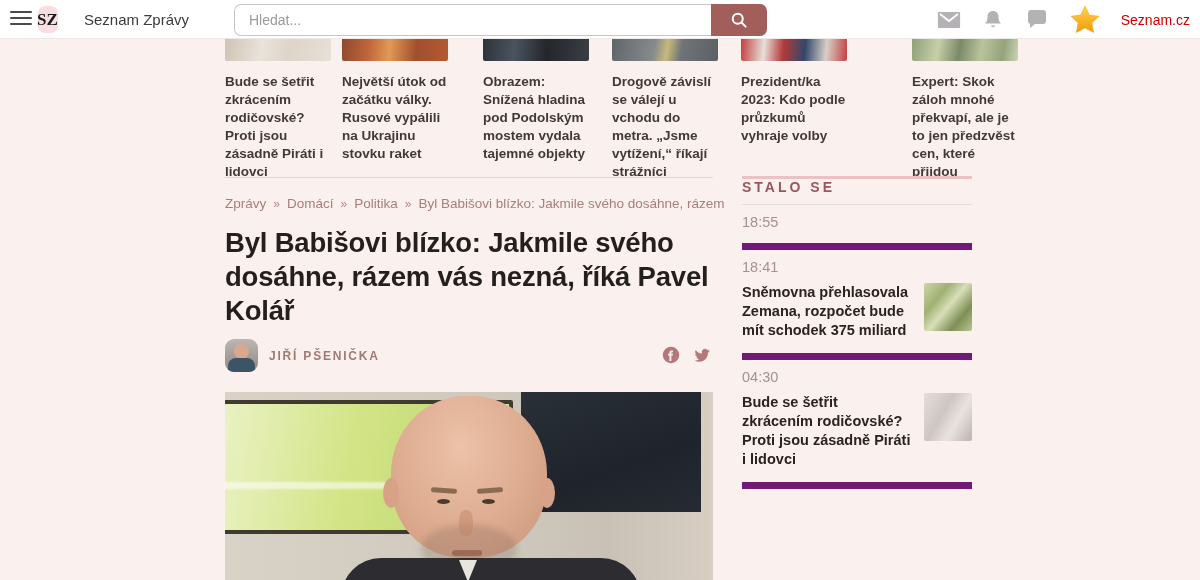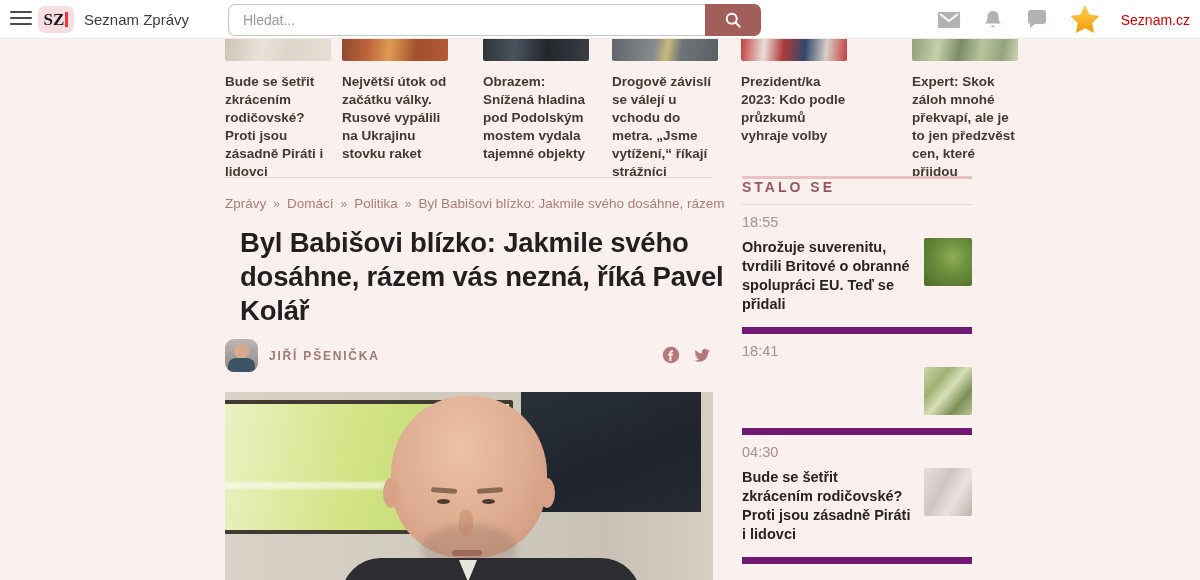--- a/index.html
+++ b/index.html
@@ -7,24 +7,24 @@
   body {
     position:relative; overflow:hidden;
     background:#faf0ed;
     font-family:"Liberation Sans", sans-serif;
     color:#2b2523;
   }
   
   .topbar { position:absolute; top:0; left:0; width:1200px; height:39px; background:#ffffff; border-bottom:1px solid #f0e8e6; z-index:10; }
   .hamburger { position:absolute; left:10px; top:11px; width:22px; height:16px; cursor:pointer; }
   .hamburger span { display:block; height:2px; background:#4a4a4a; margin-bottom:4px; border-radius:1px; }
-  .logo-box { position:absolute; left:38px; top:6px; width:36px; height:27px; background:#f8dee0; border-radius:7px; display:flex; align-items:center; justify-content:center; font-family:"Liberation Serif", serif; font-weight:bold; font-size:17px; color:#19191f; cursor:pointer; }
+  .logo-box { position:absolute; left:38px; top:6px; width:20px; height:27px; background:#f8dee0; border-radius:7px; display:flex; align-items:center; justify-content:center; font-family:"Liberation Serif", serif; font-weight:bold; font-size:17px; color:#19191f; cursor:pointer; }
   .logo-caret { display:inline-block; width:3px; height:15px; background:#e8393c; margin-left:1px; }
   .brand-name { position:absolute; left:84px; top:11px; font-size:15px; color:#3c3c3c;text-align:center; }
-  .search-wrap { position:absolute; left:228px; top:4px; display:flex; }
+  .search-wrap { position:absolute; left:234px; top:4px; display:flex; }
   .search-input { width:477px; height:32px; border:1px solid #c6c6c6; border-right:none; border-radius:7px 0 0 7px; padding:0 14px; font-size:14px; color:#555; background:#fff; outline:none; font-family:"Liberation Sans", sans-serif; }
   .search-input::placeholder { color:#9a9a9a; }
   .search-btn { width:56px; height:32px; background:#a15e5b; border:none; border-radius:0 7px 7px 0; cursor:pointer; display:flex; align-items:center; justify-content:center; }
   .top-icons { position:absolute; right:10px; top:0; height:39px; display:flex; align-items:center; gap:20px; }
   .gicon { width:24px; height:24px; fill:#b5b2b5; cursor:pointer; }
   .star-icon { width:32px; height:32px; cursor:pointer; }
   .seznam-link { font-size:14px; color:#cc0000; cursor:pointer; text-decoration:none; }
   
   .card { position:absolute; top:39px; width:106px; cursor:pointer; }
   .card-thumb { width:106px; height:22px; border-radius:0 0 2px 2px; }
@@ -33,21 +33,21 @@
   .t3 { background:linear-gradient(95deg,#2e3338 0%,#4a545e 30%,#23262b 60%,#3a3f46 100%); }
   .t4 { background:linear-gradient(100deg,#606569 0%,#868b8e 40%,#c8b97a 52%,#6e7478 65%,#5a6064 100%); }
   .t5 { background:linear-gradient(95deg,#c13f3f 0%,#e8dfd8 22%,#b23a3a 40%,#32486a 60%,#d8cfc8 80%,#c14040 100%); }
   .t6 { background:linear-gradient(100deg,#8fa07a 0%,#c6cfa8 25%,#7a8a68 45%,#b9c49c 65%,#94a37e 85%,#ccd4b2 100%); }
   .card-title { margin-top:12px; font-size:13.5px; font-weight:bold; line-height:18px; color:#453834; }
   
   .main-divider { position:absolute; left:225px; top:177px; width:488px; height:1px; background:#e4d7d3; }
   .breadcrumb { position:absolute; left:225px; top:196px; width:500px; font-size:13.5px; color:#a87e78; white-space:nowrap; overflow:hidden; }
   .breadcrumb a { color:#a87e78; text-decoration:none; cursor:pointer; }
   .bc-sep { padding:0 7px; color:#b18a84; font-size:12px; }
-  .article-title { position:absolute; left:240px; top:226px; width:495px; font-size:27.5px; line-height:34px; font-weight:bold; color:#241f1f; letter-spacing:-0.2px; }
+  .article-title { position:absolute; left:225px; top:226px; width:495px; font-size:27.5px; line-height:34px; font-weight:bold; color:#241f1f; letter-spacing:-0.2px; }
   .author-row { position:absolute; left:225px; top:339px; width:488px; height:34px; }
   .avatar { position:absolute; left:0; top:0; width:33px; height:33px; border-radius:9px; background:linear-gradient(#bdb7b3,#8e8884); overflow:hidden; cursor:pointer; }
   .avatar .av-head { position:absolute; left:9px; top:5px; width:15px; height:15px; border-radius:50%; background:#d9a98e; }
   .avatar .av-body { position:absolute; left:3px; top:19px; width:27px; height:16px; border-radius:8px 8px 0 0; background:#3d5366; }
   .author-name { position:absolute; left:44px; top:10px; font-size:12px; font-weight:bold; letter-spacing:1.8px; color:#9d7b72; cursor:pointer; }
   .share { position:absolute; right:2px; top:7px; display:flex; gap:13px; }
   .share svg { width:18px; height:18px; fill:#b4787b; cursor:pointer; }
   
   .hero { position:absolute; left:225px; top:392px; width:488px; height:188px; overflow:hidden; background:linear-gradient(90deg,#d9d3c7 0%,#cfc9bd 55%,#c9c1b5 78%,#d8cec3 100%); }
   .hero .screen { position:absolute; left:-8px; top:8px; width:296px; height:134px; background:linear-gradient(100deg,#eaf2c4 0%,#d3e486 45%,#c8dd7a 70%,#dfeab2 100%); border:4px solid #3f3b31; border-radius:2px; }
@@ -198,29 +198,26 @@
   <div class="shirt"></div>
 </figure>
 
 <aside class="sidebar">
   <div class="side-topbar"></div>
   <div class="side-title">STALO SE</div>
   <div class="side-title-divider"></div>
 
   <div class="side-item">
     <div class="side-time">18:55</div>
-    <div class="side-row">
-      <div class="side-headline">Ohrožuje suverenitu, tvrdili Britové o obranné spolupráci EU. Teď se přidali</div>
-      <div class="side-thumb st1"></div>
-    </div>
   </div>
 
   <div class="side-item">
     <div class="side-time">18:41</div>
     <div class="side-row">
+      <div class="side-headline">Sněmovna přehlasovala Zemana, rozpočet bude mít schodek 375 miliard</div>
       <div class="side-thumb st2"></div>
     </div>
   </div>
 
   <div class="side-item">
     <div class="side-time">04:30</div>
     <div class="side-row">
       <div class="side-headline">Bude se šetřit zkrácením rodičovské? Proti jsou zásadně Piráti i lidovci</div>
       <div class="side-thumb st3"></div>
     </div>

